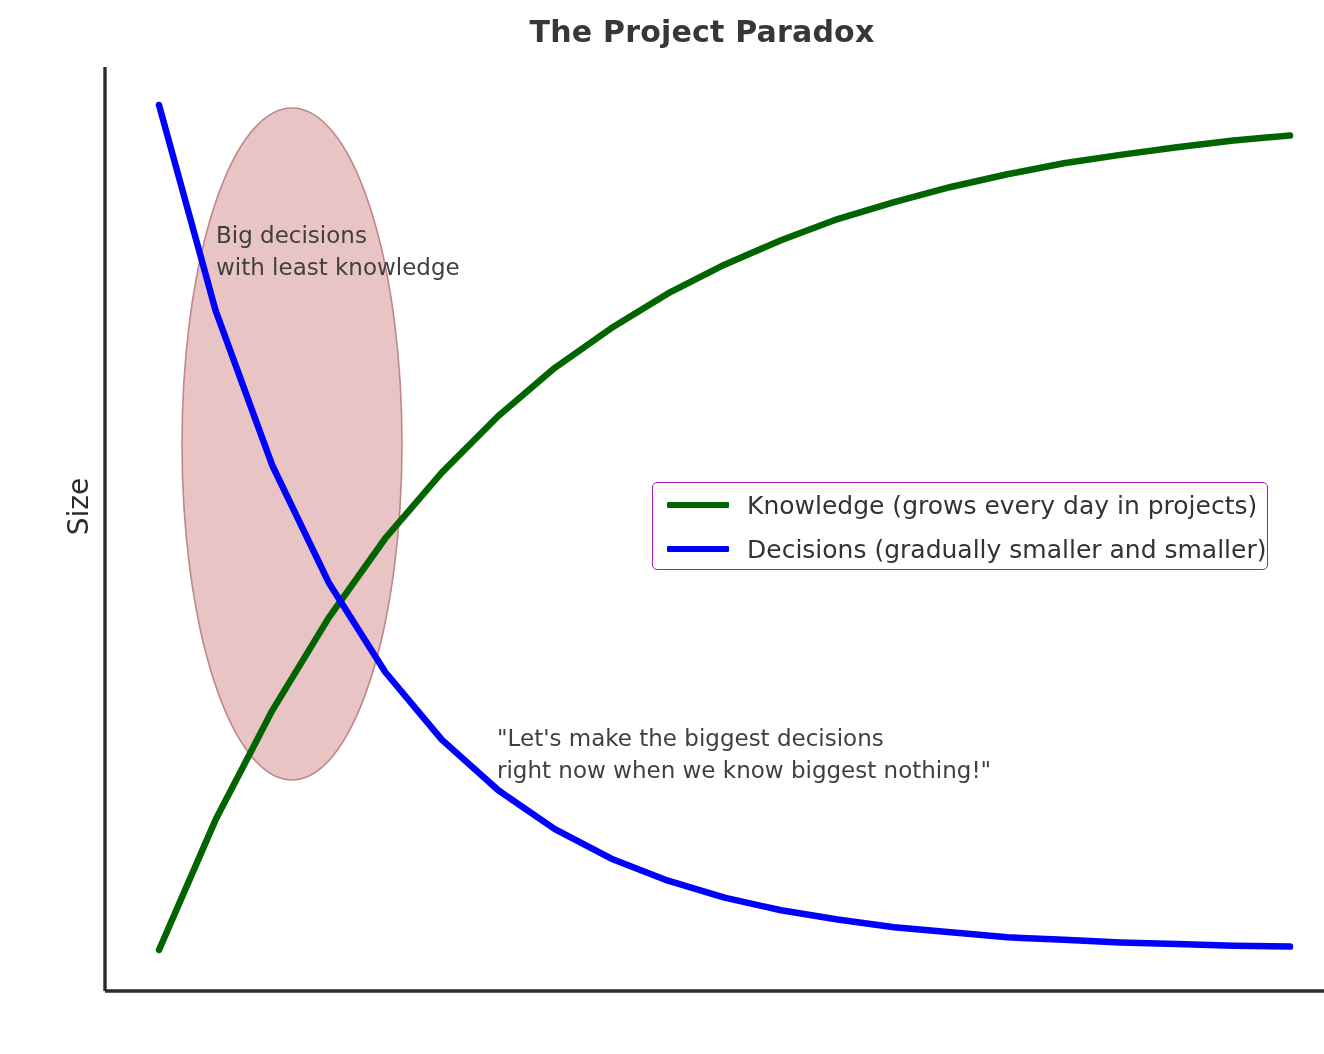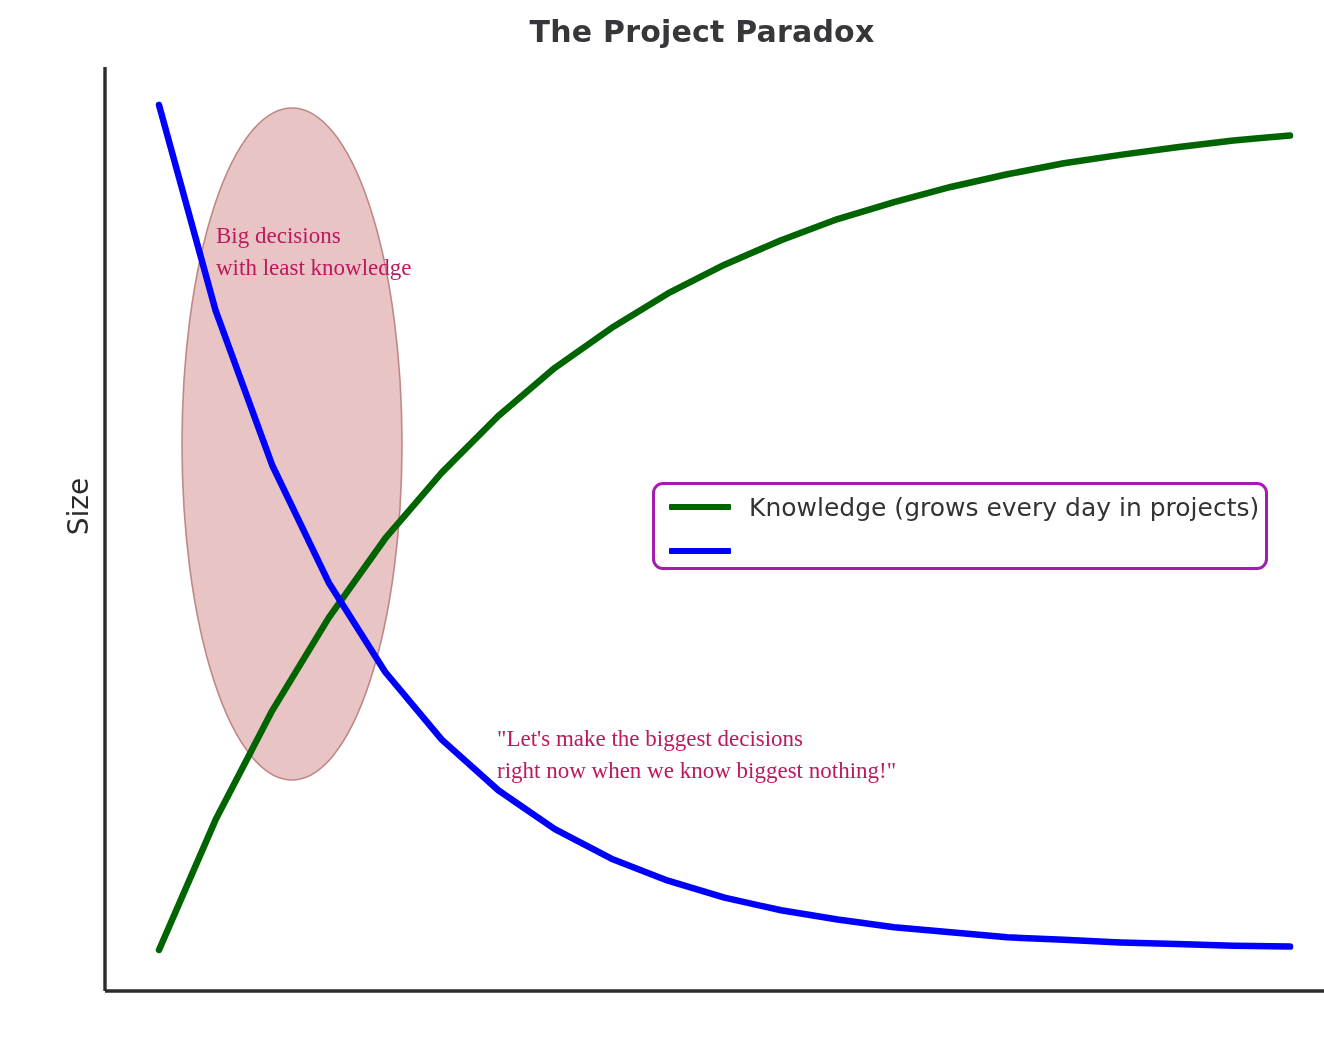--- a/index.html
+++ b/index.html
@@ -55,42 +55,41 @@
     text-align: center;
     font-size: 28px;
     color: #2b2b2b;
     transform: rotate(-90deg);
     transform-origin: center center;
   }
   .annot {
     position: absolute;
     font-size: 23px;
     line-height: 1.38;
-    color: #be185d;
+    color: #404040;
     white-space: pre;
-    font-family: Liberation Serif, serif;
   }
   #annot-ellipse {
     left: 176px;
     top: 220px;
   }
   #annot-quote {
     left: 457px;
     top: 723px;
   }
   .legend-box {
     position: absolute;
     left: 612px;
     top: 482px;
     width: 616px;
     height: 88px;
     box-sizing: border-box;
     background: #ffffff;
-    border: 3px solid #a21caf;
-    border-radius: 11px;
+    border: 1px solid #a21caf;
+    border-radius: 5px;
   }
   .legend-row {
     display: flex;
     align-items: center;
     height: 44px;
     padding-left: 14px;
   }
   .legend-swatch {
     width: 62px;
     height: 6px;
@@ -129,18 +128,19 @@
   <div class="annot" id="annot-quote"><span>"Let's make the biggest decisions</span>
 <span>right now when we know biggest nothing!"</span></div>
 
   <div class="legend-box">
     <div class="legend-row">
       <span class="legend-swatch" style="background:#006400"></span>
       <span class="legend-text">Knowledge (grows every day in projects)</span>
     </div>
     <div class="legend-row">
       <span class="legend-swatch" style="background:#0000FF"></span>
+      <span class="legend-text">Decisions (gradually smaller and smaller)</span>
     </div>
   </div>
 
   <div class="axis-label-y">Size</div>
 
 </div>
 
 </body></html>

